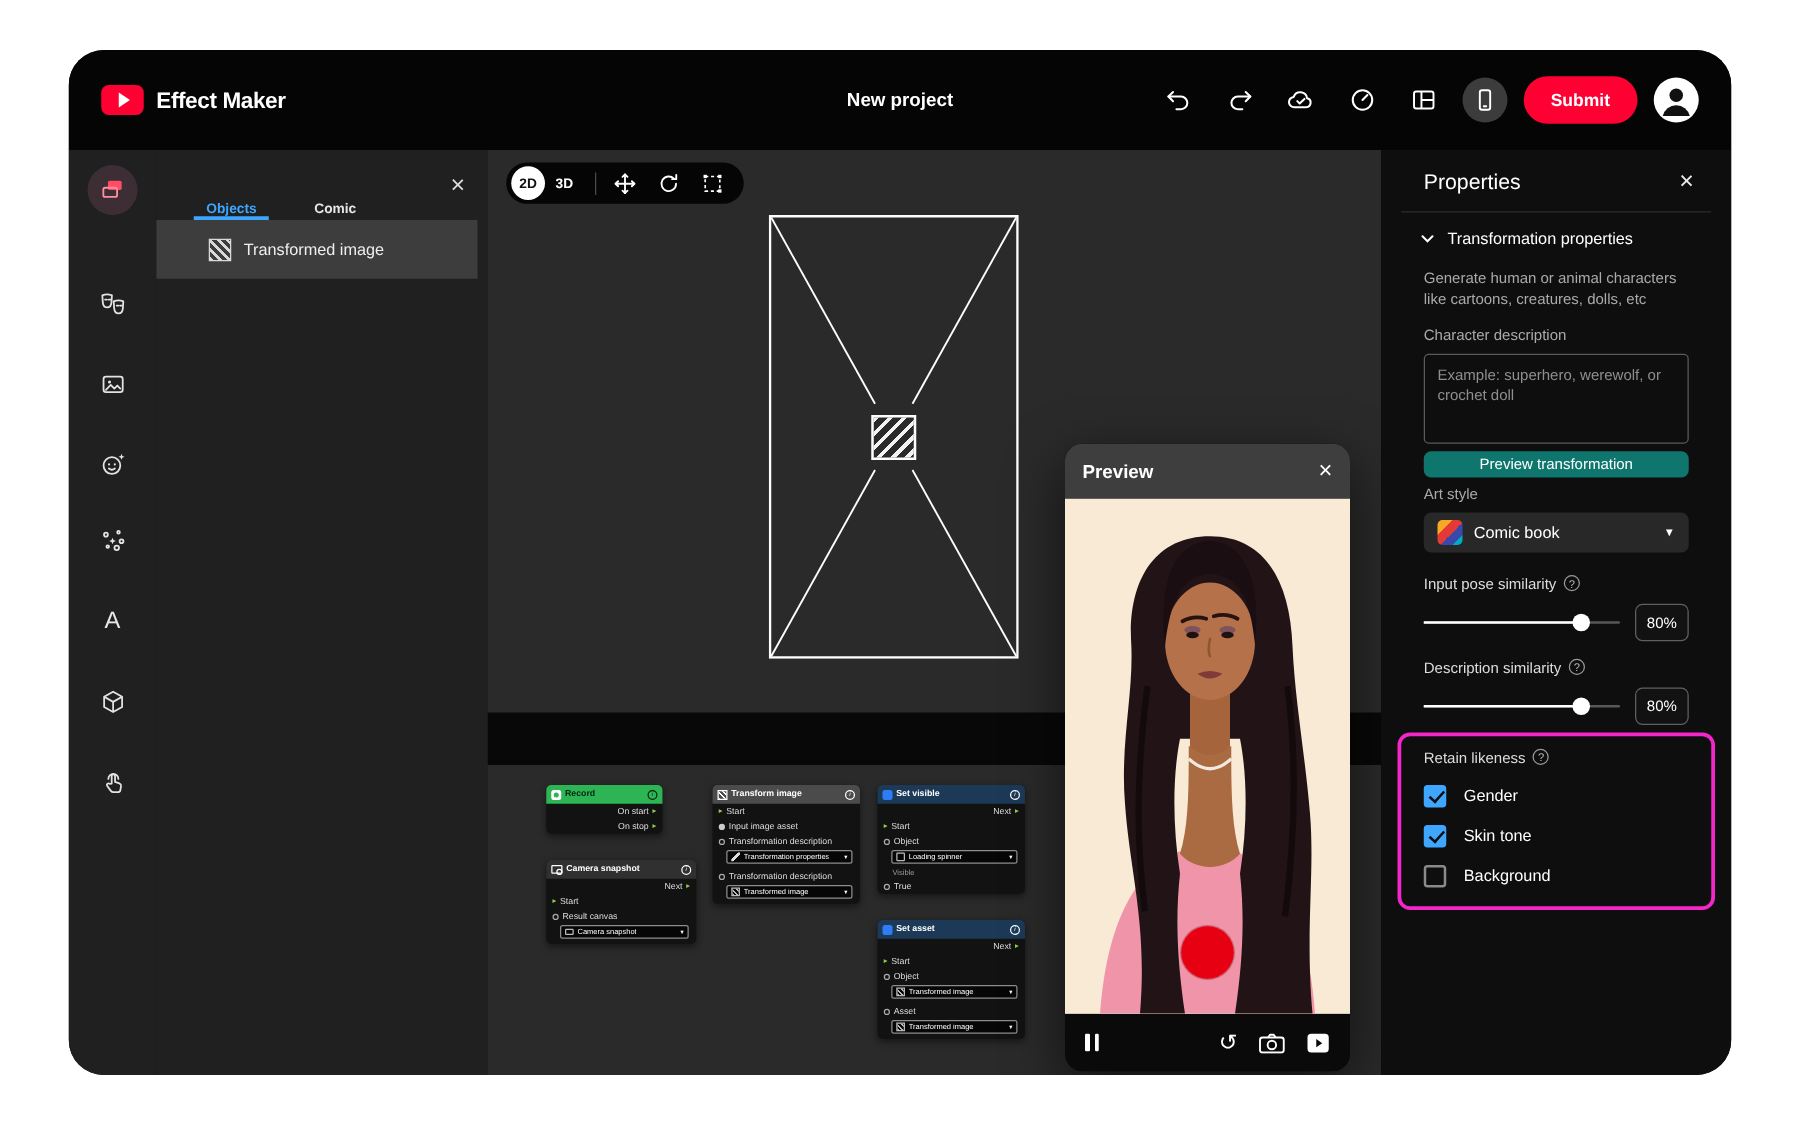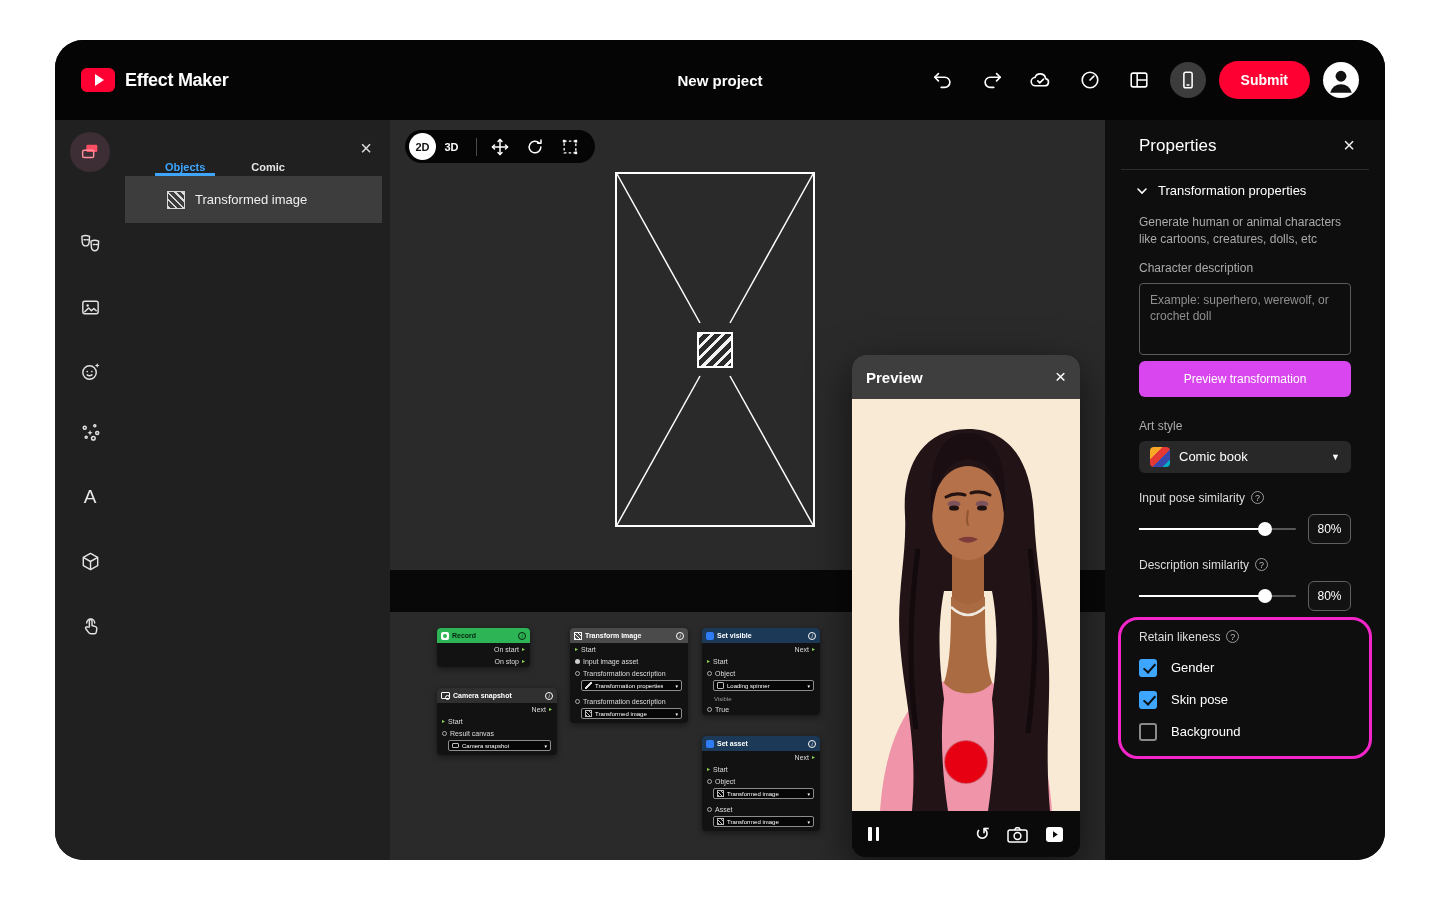--- a/index.html
+++ b/index.html
@@ -98,34 +98,34 @@
   
   .props-head { display:flex; align-items:center; padding:14px 30px 12px 34px; }
   .props-title { font-size:17px; font-weight:normal; }
   .props-close { margin-left:auto; background:none; border:none; color:#eee; font-size:20px; cursor:pointer; }
   .props-divider { height:1px; background:#2d2d2d; margin:0 16px; }
   .section-row { display:flex; align-items:center; gap:9px; padding:13px 34px 10px 30px; font-size:13px; color:#fff; cursor:pointer; }
   .p-desc { margin:6px 34px 12px; color:#aaa; font-size:12px; line-height:1.45; }
   .p-label { margin:0 34px 8px; color:#aaa; font-size:12px; }
   .char-input { display:block; margin:0 34px 6px; width:212px; height:72px; background:transparent; border:1px solid #5a5a5a; border-radius:4px; color:#eee; font-size:12px; line-height:1.35; padding:8px 10px; resize:none; font-family:inherit; }
   .char-input::placeholder { color:#8f8f8f; }
-  .preview-transform-btn { display:block; margin:0 34px 22px; width:212px; height:36px; background:#d946ef; color:#fff; border:none; border-radius:6px; font-size:12px; font-family:inherit; cursor:pointer; }
+  .preview-transform-btn { display:block; margin:0 34px 6px; width:212px; height:21px; background:#0f766e; color:#fff; border:none; border-radius:6px; font-size:12px; font-family:inherit; cursor:pointer; }
   .art-select { margin:0 34px 18px; width:212px; height:32px; background:#282828; border-radius:6px; display:flex; align-items:center; gap:9px; padding:0 11px; font-size:13px; cursor:pointer; }
   .art-thumb { width:20px; height:20px; border-radius:4px; background:linear-gradient(135deg,#f9a825 0 30%,#e53935 30% 55%,#3949ab 55% 80%,#00acc1 80%); flex:none; }
   .art-caret { margin-left:auto; font-size:9px; color:#fff; }
   .q-label { margin:0 34px 9px; display:flex; align-items:center; gap:6px; color:#ddd; font-size:12px; }
   .qmark { width:13px; height:13px; border:1px solid #999; border-radius:50%; font-size:9px; color:#bbb; display:inline-flex; align-items:center; justify-content:center; flex:none; }
   .slider-row { margin:0 34px 14px; width:212px; display:flex; align-items:center; gap:12px; }
   .slider-row.last { margin-bottom:6px; }
   .slider { position:relative; flex:1; height:14px; cursor:pointer; }
   .slider-track { position:absolute; top:6px; left:0; right:0; height:2px; background:#575757; border-radius:1px; }
   .slider-fill { position:absolute; top:6px; left:0; height:2px; background:#fff; }
   .slider-thumb { position:absolute; top:0; width:14px; height:14px; background:#fff; border-radius:50%; transform:translateX(-50%); }
   .value-box { width:43px; height:30px; border:1px solid #606060; border-radius:6px; background:#121212; display:flex; align-items:center; justify-content:center; font-size:12px; flex:none; }
-  .retain-box { margin:0 13px; border:3px solid #f526c9; border-radius:20px; padding:10px 18px 8px; }
+  .retain-box { margin:0 13px; border:3px solid #f526c9; border-radius:10px; padding:10px 18px 8px; }
   .retain-box .q-label { margin:0 0 8px; color:#ddd; }
   .check-row { display:flex; align-items:center; gap:14px; height:32px; cursor:pointer; }
   .checkbox { width:18px; height:18px; border-radius:3px; border:2px solid #8a8a8a; flex:none; position:relative; background:transparent; }
   .checkbox.checked { background:#3ea6ff; border-color:#3ea6ff; }
   .checkbox.checked::after { content:""; position:absolute; left:4.5px; top:0.5px; width:5px; height:10px; border:solid #0c0c0c; border-width:0 2px 2px 0; transform:rotate(42deg); }
   .check-label { font-size:13px; color:#fff; }
 </style>
 </head>
 <body>
 
@@ -559,21 +559,21 @@
         <div class="q-label">
           <span>Retain likeness</span>
           <span class="qmark">?</span>
         </div>
         <div class="check-row">
           <span class="checkbox checked"></span>
           <span class="check-label">Gender</span>
         </div>
         <div class="check-row">
           <span class="checkbox checked"></span>
-          <span class="check-label">Skin pose</span>
+          <span class="check-label">Skin tone</span>
         </div>
         <div class="check-row">
           <span class="checkbox"></span>
           <span class="check-label">Background</span>
         </div>
       </div>
     </aside>
   </div>
 </div>
 

